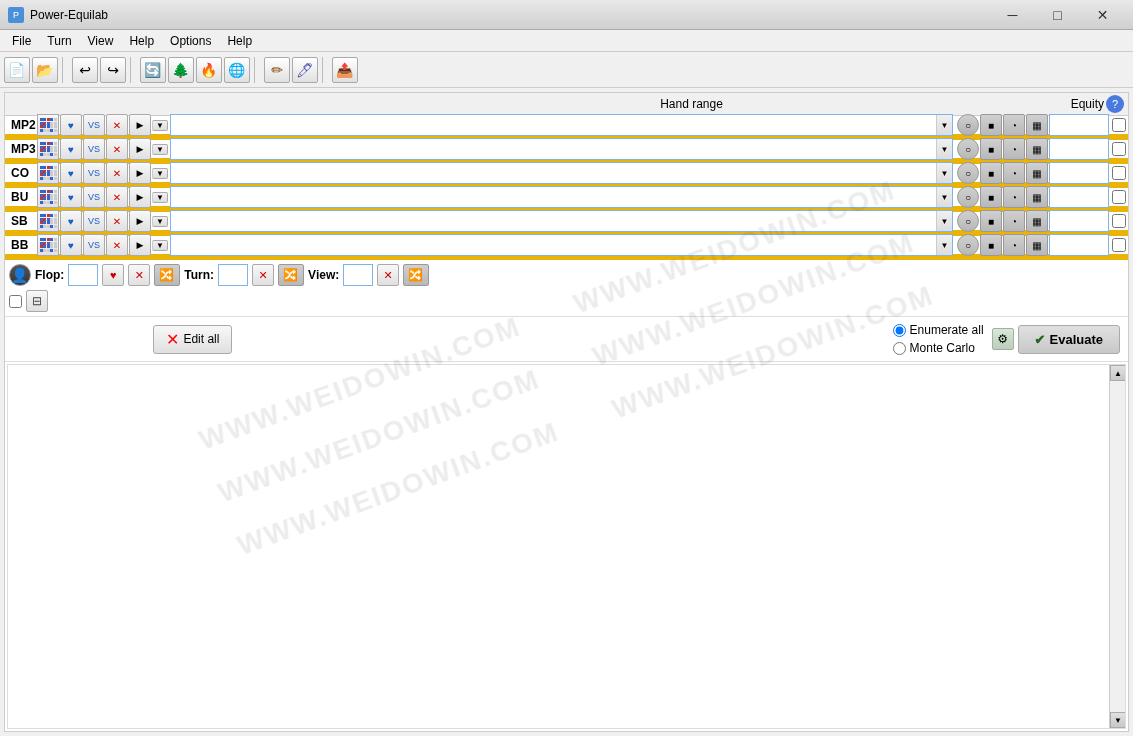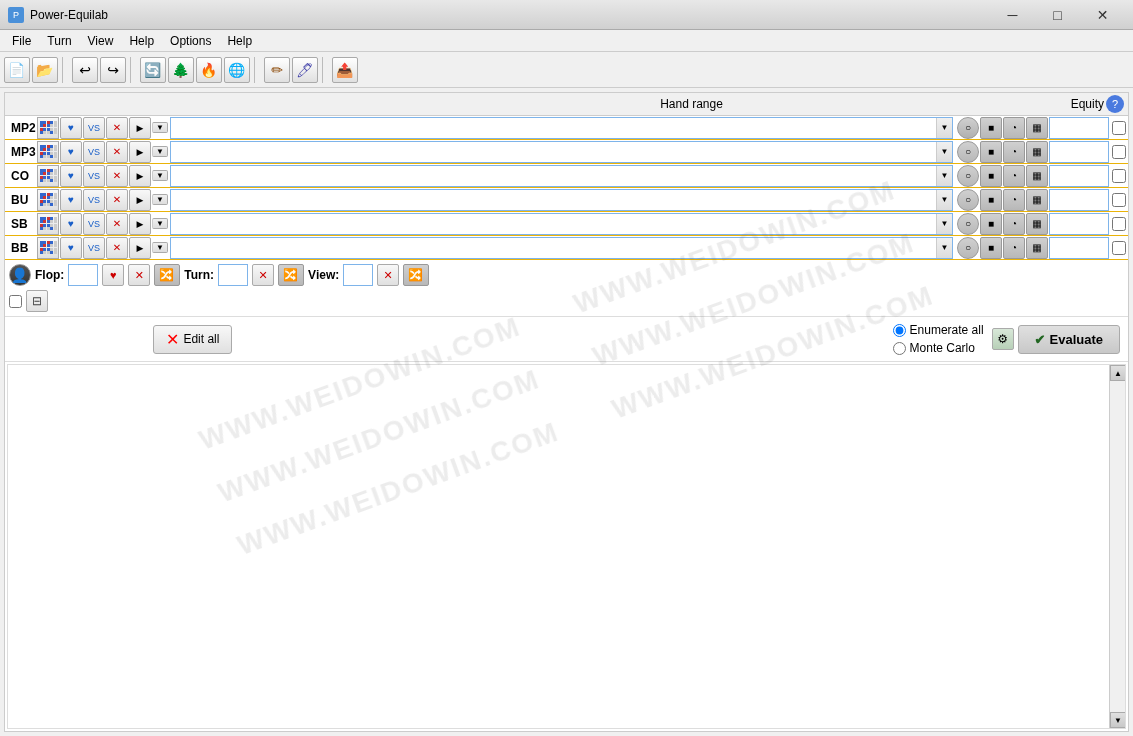--- a/index.html
+++ b/index.html
@@ -139,21 +139,21 @@
       align-items: center;
       justify-content: center;
       margin-left: 2px;
     }
 
     
     .player-row {
       display: flex;
       align-items: center;
       height: 24px;
-      border-bottom: 1px solid #eab308;
+      border-bottom: 6px solid #eab308;
       padding: 1px 2px;
     }
     .player-label {
       width: 30px;
       font-size: 12px;
       font-weight: bold;
       padding-left: 4px;
     }
     .row-buttons {
       display: flex;

